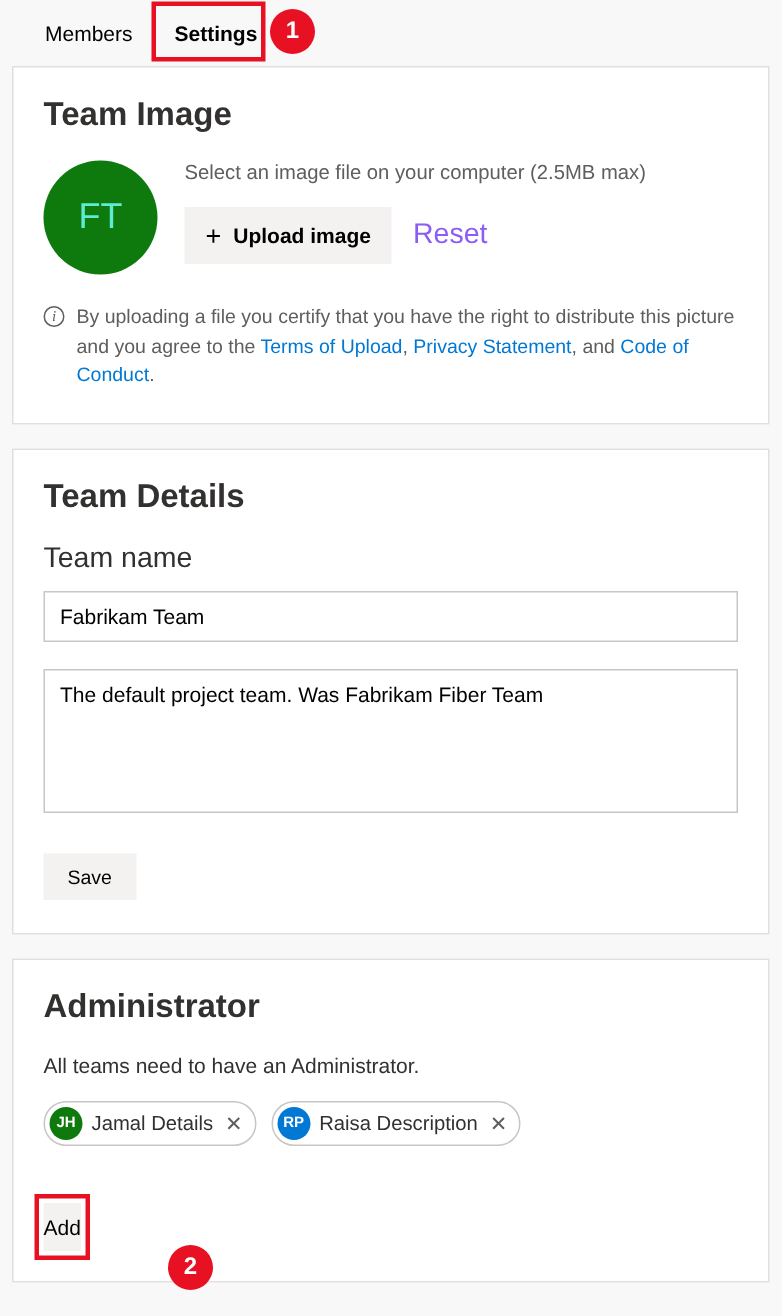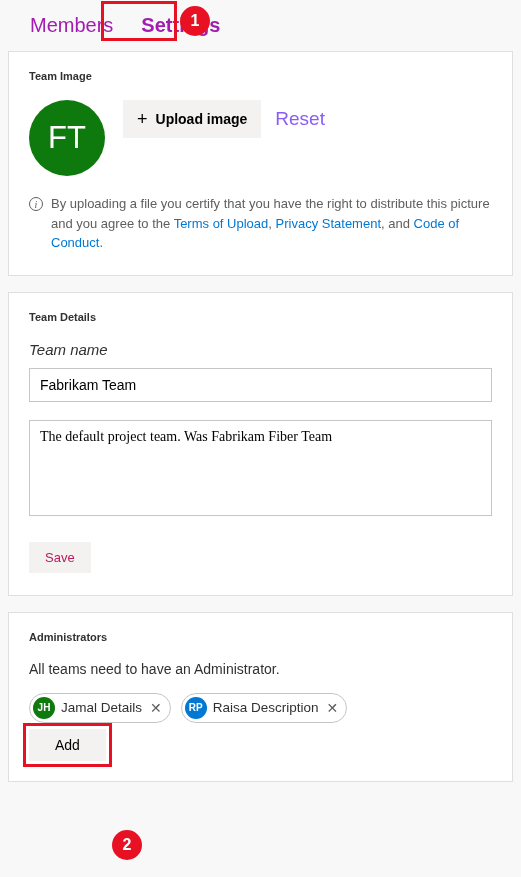--- a/index.html
+++ b/index.html
@@ -11,22 +11,22 @@
       padding: 0 8px;
     }
     .tabs {
       display: flex;
       padding: 6px 0 0 8px;
       gap: 0;
       position: relative;
     }
     .tab {
       padding: 8px 14px;
-      font-size: 20px;
-      color: #a21caf;
+      font-size: 14px;
+      color: #000000;
       cursor: pointer;
       position: relative;
     }
     .tab.active {
       font-weight: 700;
     }
     .settings-highlight {
       position: absolute;
       border: 3px solid #e81123;
       top: 1px;
@@ -51,41 +51,41 @@
     }
     .callout-1 { top: 6px; left: 172px; }
 
     .card {
       background: white;
       border: 1px solid #e1dfdd;
       margin: 6px 0 16px 0;
       padding: 18px 20px 22px 20px;
     }
     .card-title {
-      font-size: 11px;
+      font-size: 22px;
       font-weight: 600;
       margin-bottom: 18px;
       color: #323130;
     }
     .image-row {
       display: flex;
       gap: 18px;
       align-items: flex-start;
       margin-bottom: 18px;
     }
     .avatar {
       width: 76px;
       height: 76px;
       border-radius: 50%;
       background: #0e7a0e;
-      color: #ffffff;
-      display: flex;
-      align-items: center;
-      justify-content: center;
-      font-size: 31px;
+      color: #5eead4;
+      display: flex;
+      align-items: center;
+      justify-content: center;
+      font-size: 24px;
       font-weight: 400;
       flex-shrink: 0;
     }
     .image-right { flex: 1; }
     .help-text {
       font-size: 13.5px;
       color: #605e5c;
       margin-bottom: 16px;
     }
     .upload-row { display: flex; align-items: center; gap: 14px; }
@@ -124,57 +124,56 @@
       justify-content: center;
       font-size: 10px;
       font-style: italic;
       flex-shrink: 0;
       margin-top: 3px;
       font-family: Georgia, serif;
     }
     .link { color: #0078d4; cursor: pointer; }
 
     .form-label {
-      font-size: 15px;
+      font-size: 19px;
       margin: 8px 0 10px 0;
       display: block;
-      font-style: italic;
     }
     .text-input {
       width: 100%;
       border: 1px solid #c8c6c4;
       padding: 8px 10px;
       font-size: 14px;
       font-family: inherit;
       margin-bottom: 18px;
     }
     .textarea {
       width: 100%;
       border: 1px solid #c8c6c4;
       padding: 8px 10px;
       font-size: 14px;
-      font-family: Liberation Serif, serif;
+      font-family: Liberation Sans, sans-serif;
       height: 96px;
       resize: none;
       margin-bottom: 22px;
     }
     .save-btn {
       background: #f3f2f1;
       border: none;
       padding: 8px 16px;
       font-size: 13px;
-      color: #be185d;
+      color: #000000;
       cursor: not-allowed;
     }
 
     .admin-note {
       font-size: 14px;
       margin: 6px 0 16px 0;
     }
-    .chips { display: flex; gap: 10px; flex-wrap: wrap; margin-bottom: 6px; }
+    .chips { display: flex; gap: 10px; flex-wrap: wrap; margin-bottom: 38px; }
     .chip {
       display: inline-flex;
       align-items: center;
       border: 1px solid #c8c6c4;
       border-radius: 16px;
       padding: 3px 8px 3px 3px;
       font-size: 13.5px;
       gap: 6px;
     }
     .chip-avatar {
@@ -191,21 +190,21 @@
     .chip-close {
       font-size: 14px;
       cursor: pointer;
       color: #605e5c;
       margin-left: 2px;
     }
     .add-wrap { position: relative; display: inline-block; }
     .add-btn {
       background: #f3f2f1;
       border: none;
-      padding: 8px 26px;
+      padding: 8px 0;
       font-size: 14px;
       cursor: pointer;
     }
     .add-highlight {
       position: absolute;
       border: 3px solid #e81123;
       top: -6px;
       left: -6px;
       right: -6px;
       bottom: -6px;
@@ -221,20 +220,21 @@
   <div class="tab active">Settings</div>
   <div class="settings-highlight"></div>
   <div class="callout callout-1">1</div>
 </div>
 
 <div class="card">
   <div class="card-title">Team Image</div>
   <div class="image-row">
     <div class="avatar">FT</div>
     <div class="image-right">
+      <div class="help-text">Select an image file on your computer (2.5MB max)</div>
       <div class="upload-row">
         <button class="upload-btn">
           <span class="plus">+</span>
           <span>Upload image</span>
         </button>
         <span class="reset-link">Reset</span>
       </div>
     </div>
   </div>
   <div class="disclosure">
@@ -247,21 +247,21 @@
 
 <div class="card">
   <div class="card-title">Team Details</div>
   <label class="form-label">Team name</label>
   <input class="text-input" value="Fabrikam Team" style="">
   <textarea class="textarea" style="">The default project team. Was Fabrikam Fiber Team</textarea>
   <button class="save-btn">Save</button>
 </div>
 
 <div class="card" style="margin-bottom:4px; padding-bottom:20px;">
-  <div class="card-title">Administrators</div>
+  <div class="card-title">Administrator</div>
   <div class="admin-note">All teams need to have an Administrator.</div>
   <div class="chips">
     <span class="chip">
       <span class="chip-avatar" style="background:#0e7a0e">JH</span>
       <span>Jamal Details</span>
       <span class="chip-close">✕</span>
     </span>
     <span class="chip">
       <span class="chip-avatar" style="background:#0078d4">RP</span>
       <span>Raisa Description</span>

